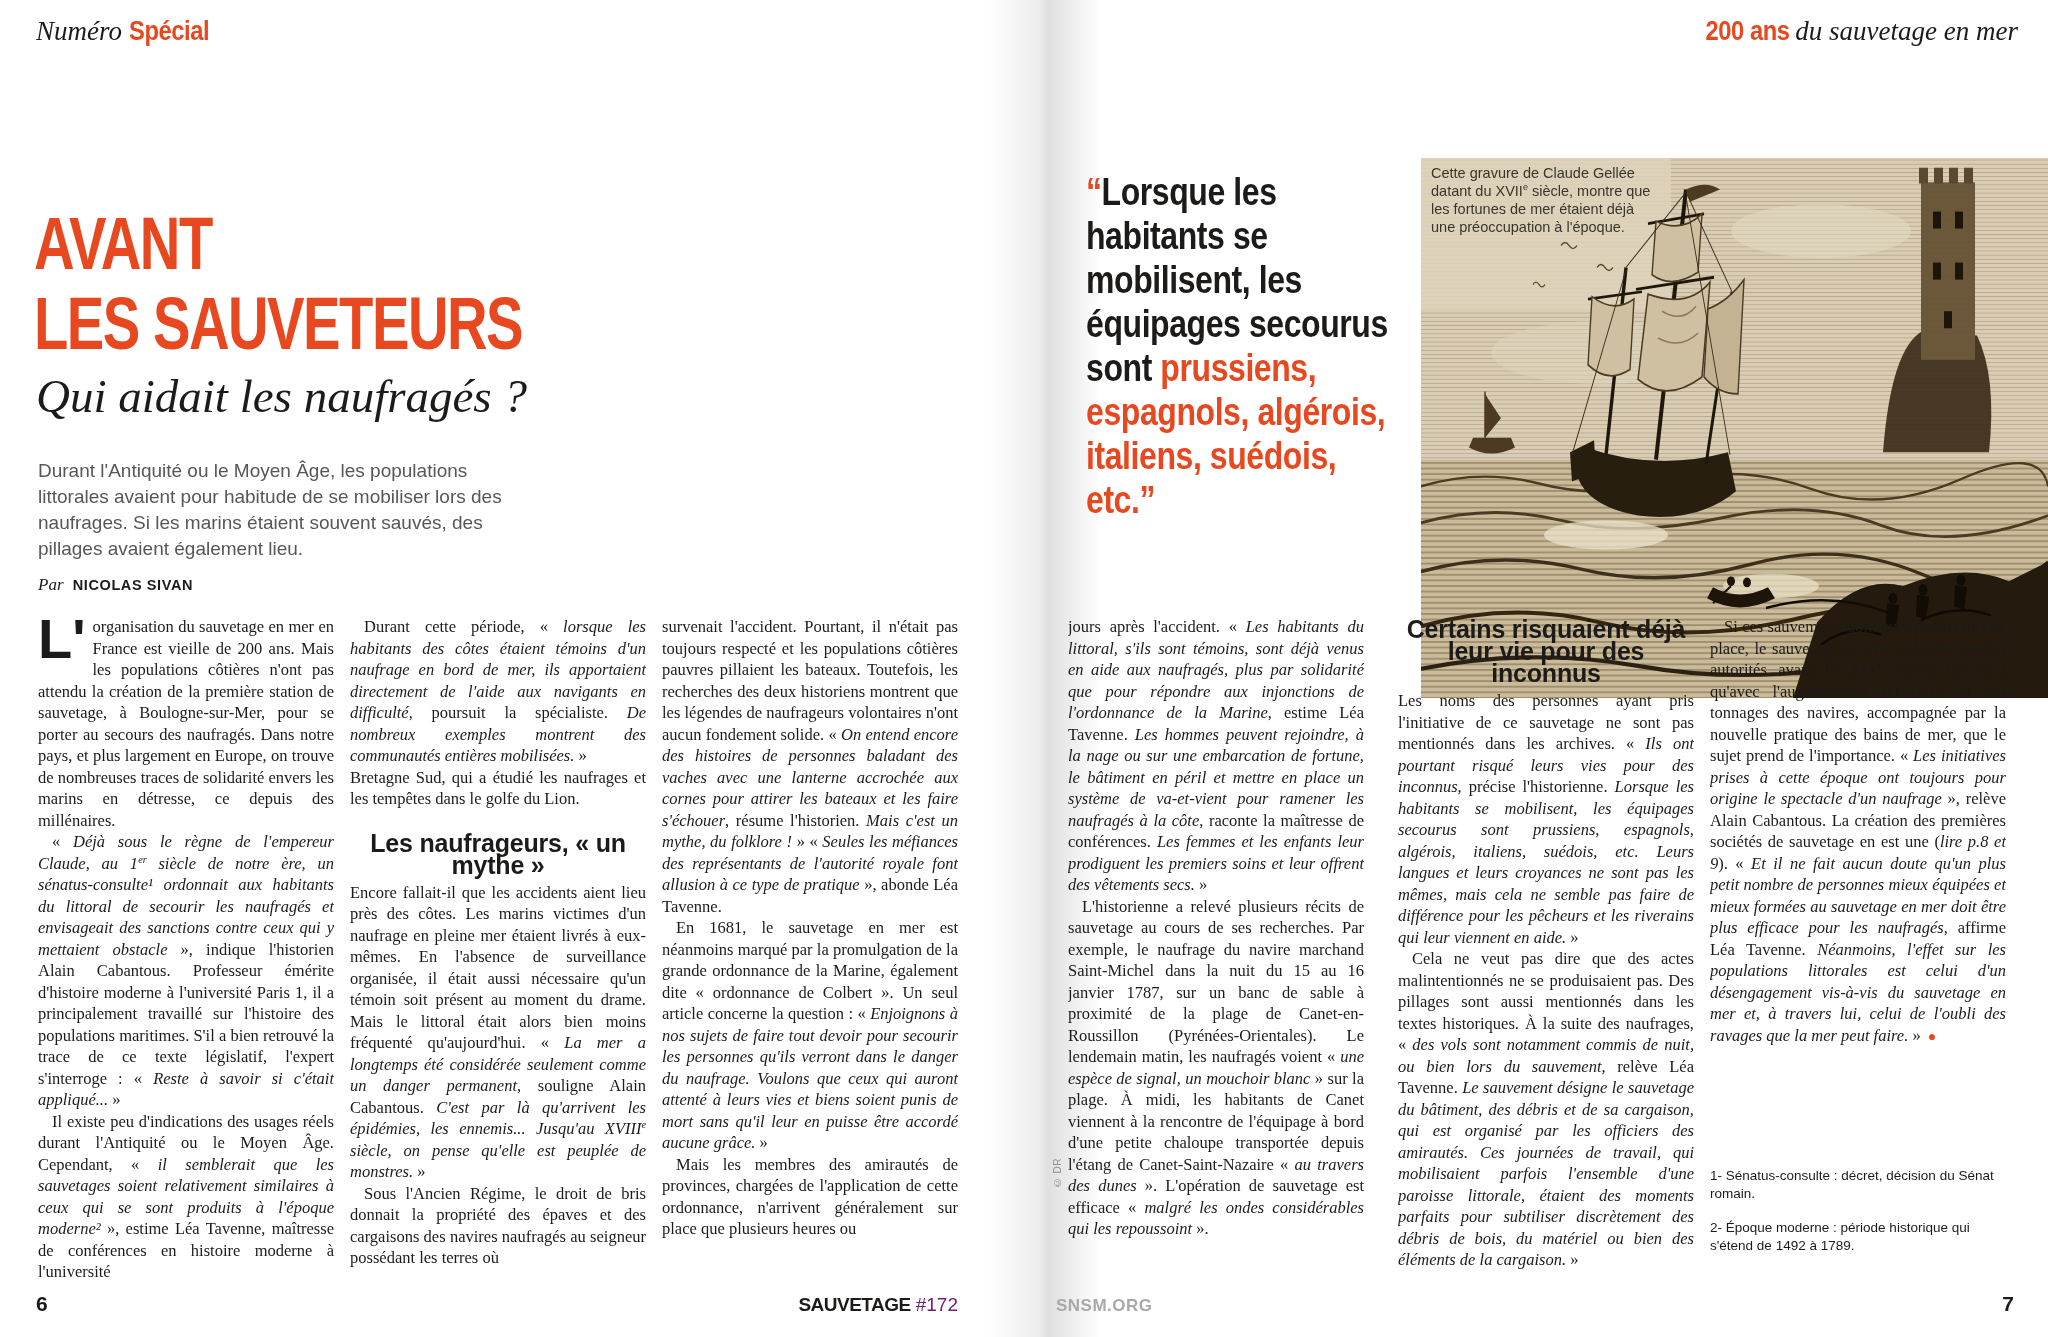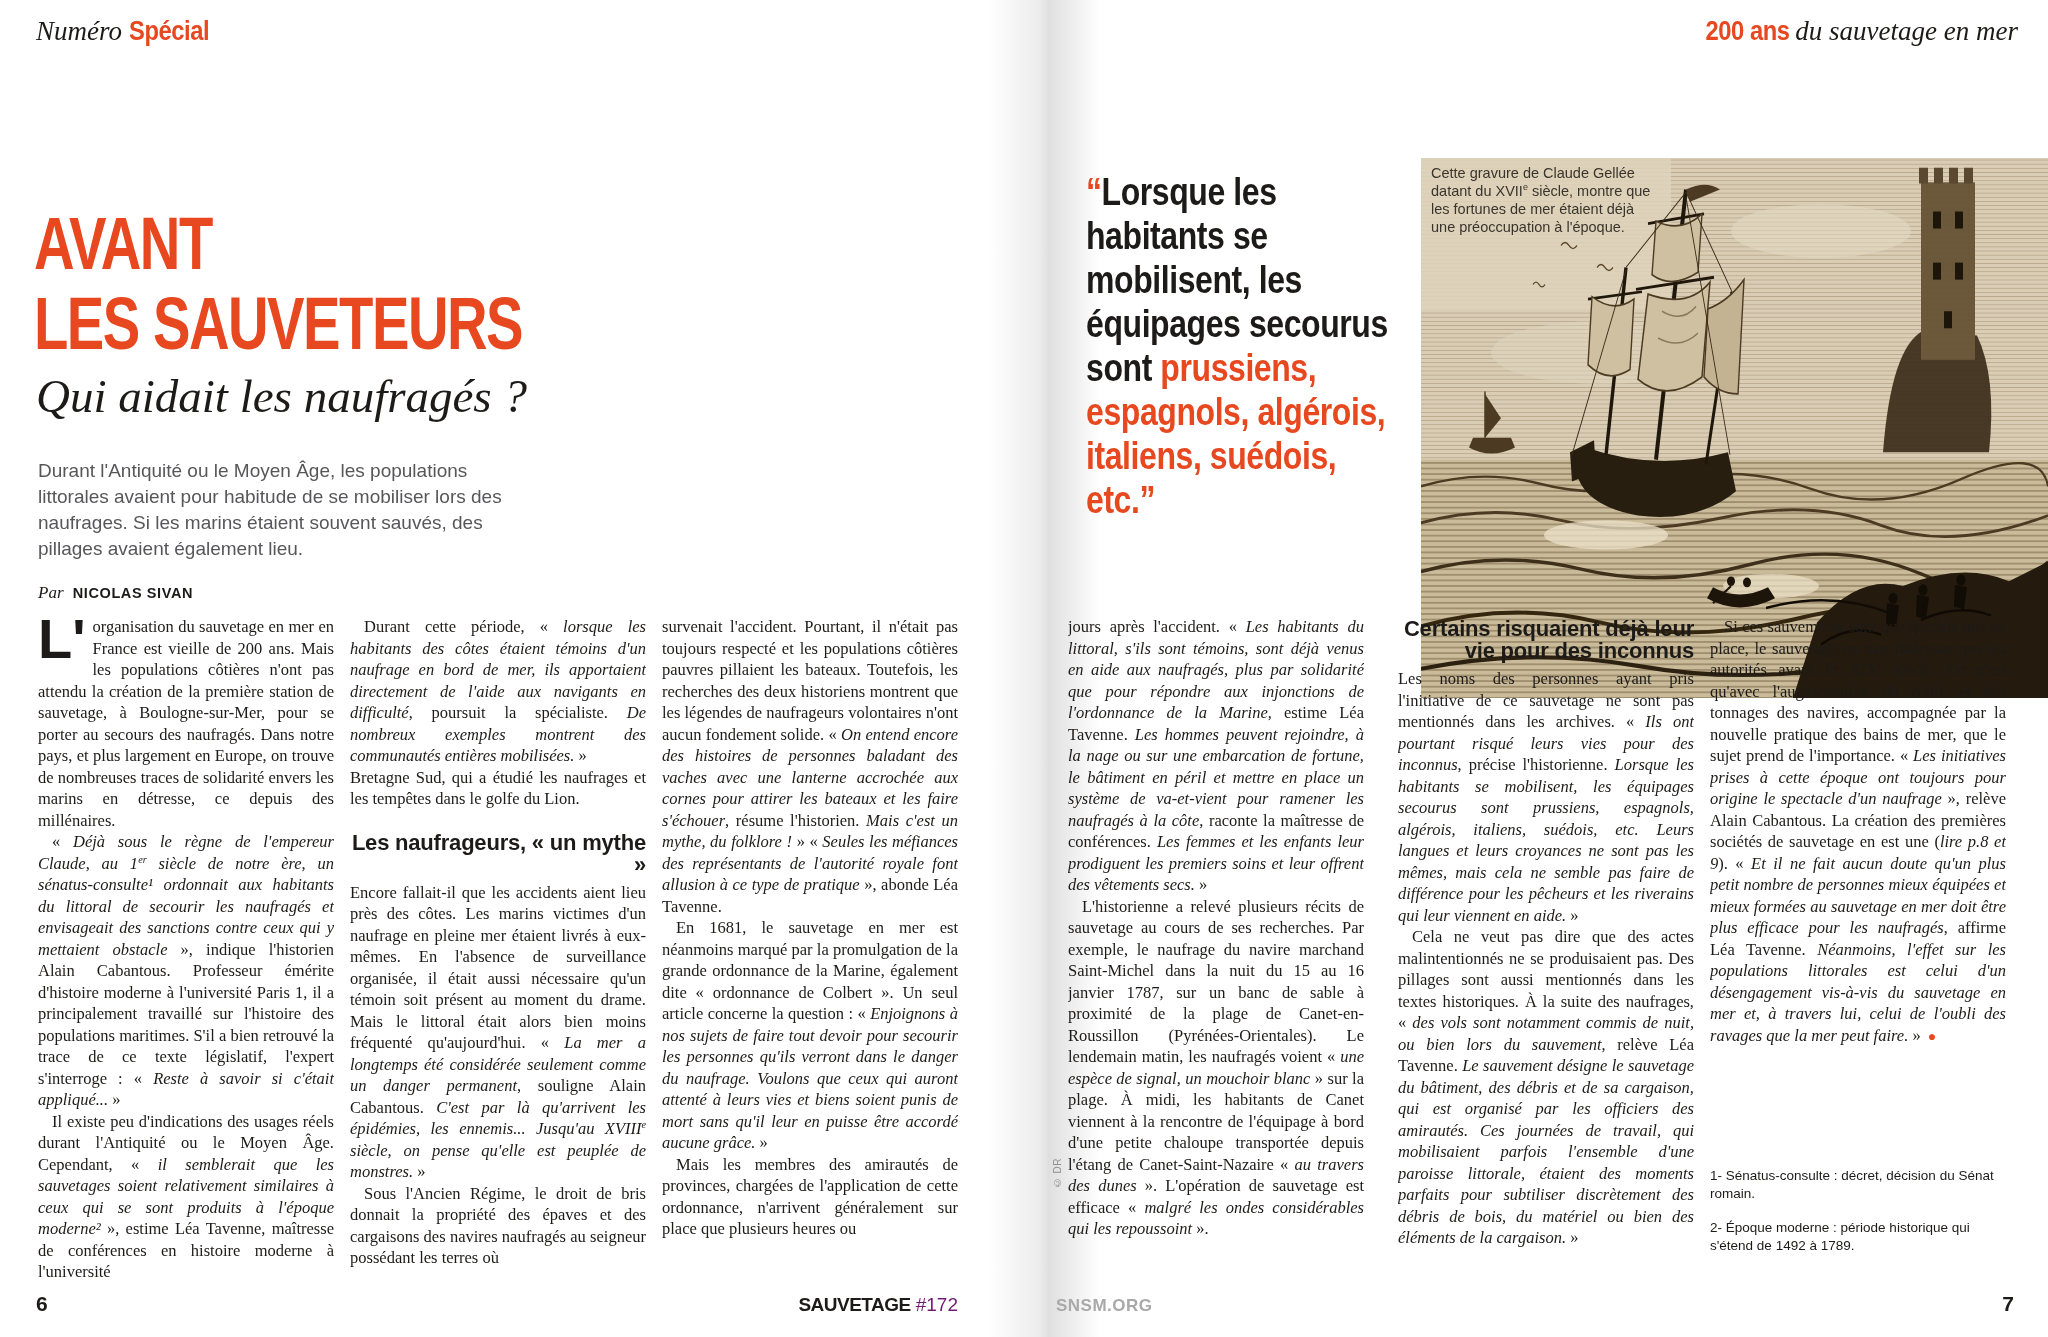--- a/index.html
+++ b/index.html
@@ -20,33 +20,33 @@
   .hdr-right .hl{transform-origin:right bottom;margin-right:6px;}
 
   
   .title{position:absolute;left:34px;top:204px;color:var(--accent);
          font-family:"Liberation Sans","DejaVu Sans",sans-serif;font-weight:700;
          font-size:74px;line-height:80px;letter-spacing:-2px;transform:scaleX(.76);transform-origin:left top;}
   .title span{display:block;white-space:nowrap;}
   .subtitle{position:absolute;left:36px;top:370px;font-style:italic;font-size:47px;line-height:52px;color:var(--ink);}
   .standfirst{position:absolute;left:38px;top:458px;width:500px;
          font-family:"Liberation Sans","DejaVu Sans",sans-serif;font-size:19px;line-height:26px;color:var(--grey);}
-  .byline{position:absolute;left:38px;top:575px;font-size:17px;margin-top:8px;}
+  .byline{position:absolute;left:38px;top:575px;font-size:17px;}
   .byline .by{font-style:italic;}
   .byline .author{font-family:"Liberation Sans","DejaVu Sans",sans-serif;font-weight:700;font-size:14.5px;letter-spacing:.6px;margin-left:5px;}
 
   
   .body-col{position:absolute;top:616px;width:296px;height:684px;overflow:hidden;
             font-size:16.5px;line-height:21.5px;text-align:justify;color:var(--ink);}
   .body-p{margin:0;}
   .body-p.indent{text-indent:14px;}
   .body-p i{font-style:italic;}
   sup{font-size:62%;line-height:0;vertical-align:super;}
   .col-heading{font-family:"Liberation Sans","DejaVu Sans",sans-serif;font-weight:700;
-               font-size:22px;line-height:22px;margin:22px 0 6px;letter-spacing:-.2px;text-align:right;}
+               font-size:25px;line-height:22px;margin:22px 0 6px;letter-spacing:-.2px;text-align:center;}
   .body-col .col-heading:first-child{margin-top:2px;}
   .dropcap{float:left;font-family:"Liberation Sans","DejaVu Sans",sans-serif;font-weight:700;
            font-size:56px;line-height:42px;padding:2px 7px 0 0;color:var(--ink);}
   .end-dot{color:var(--accent);font-size:14px;margin-left:3px;}
   .footnotes{position:absolute;left:1710px;top:1150px;width:296px;}
   .footnote{font-family:Liberation Sans, sans-serif;font-size:13.5px;line-height:17.5px;
             color:var(--ink);margin:17px 0 9px;text-align:left;}
 
   
   .pullquote{position:absolute;left:1086px;top:170px;width:392px;

